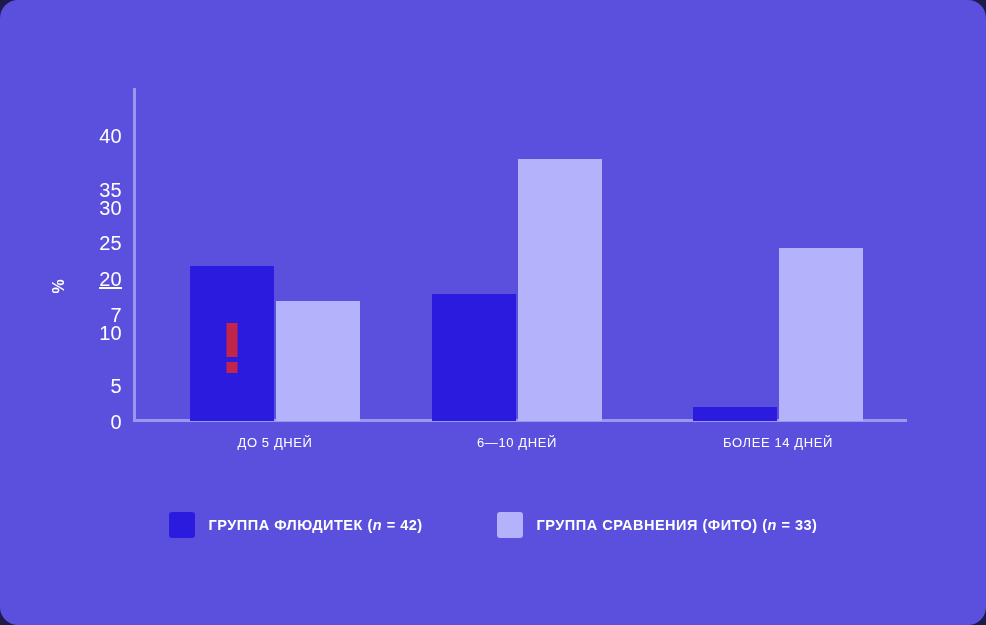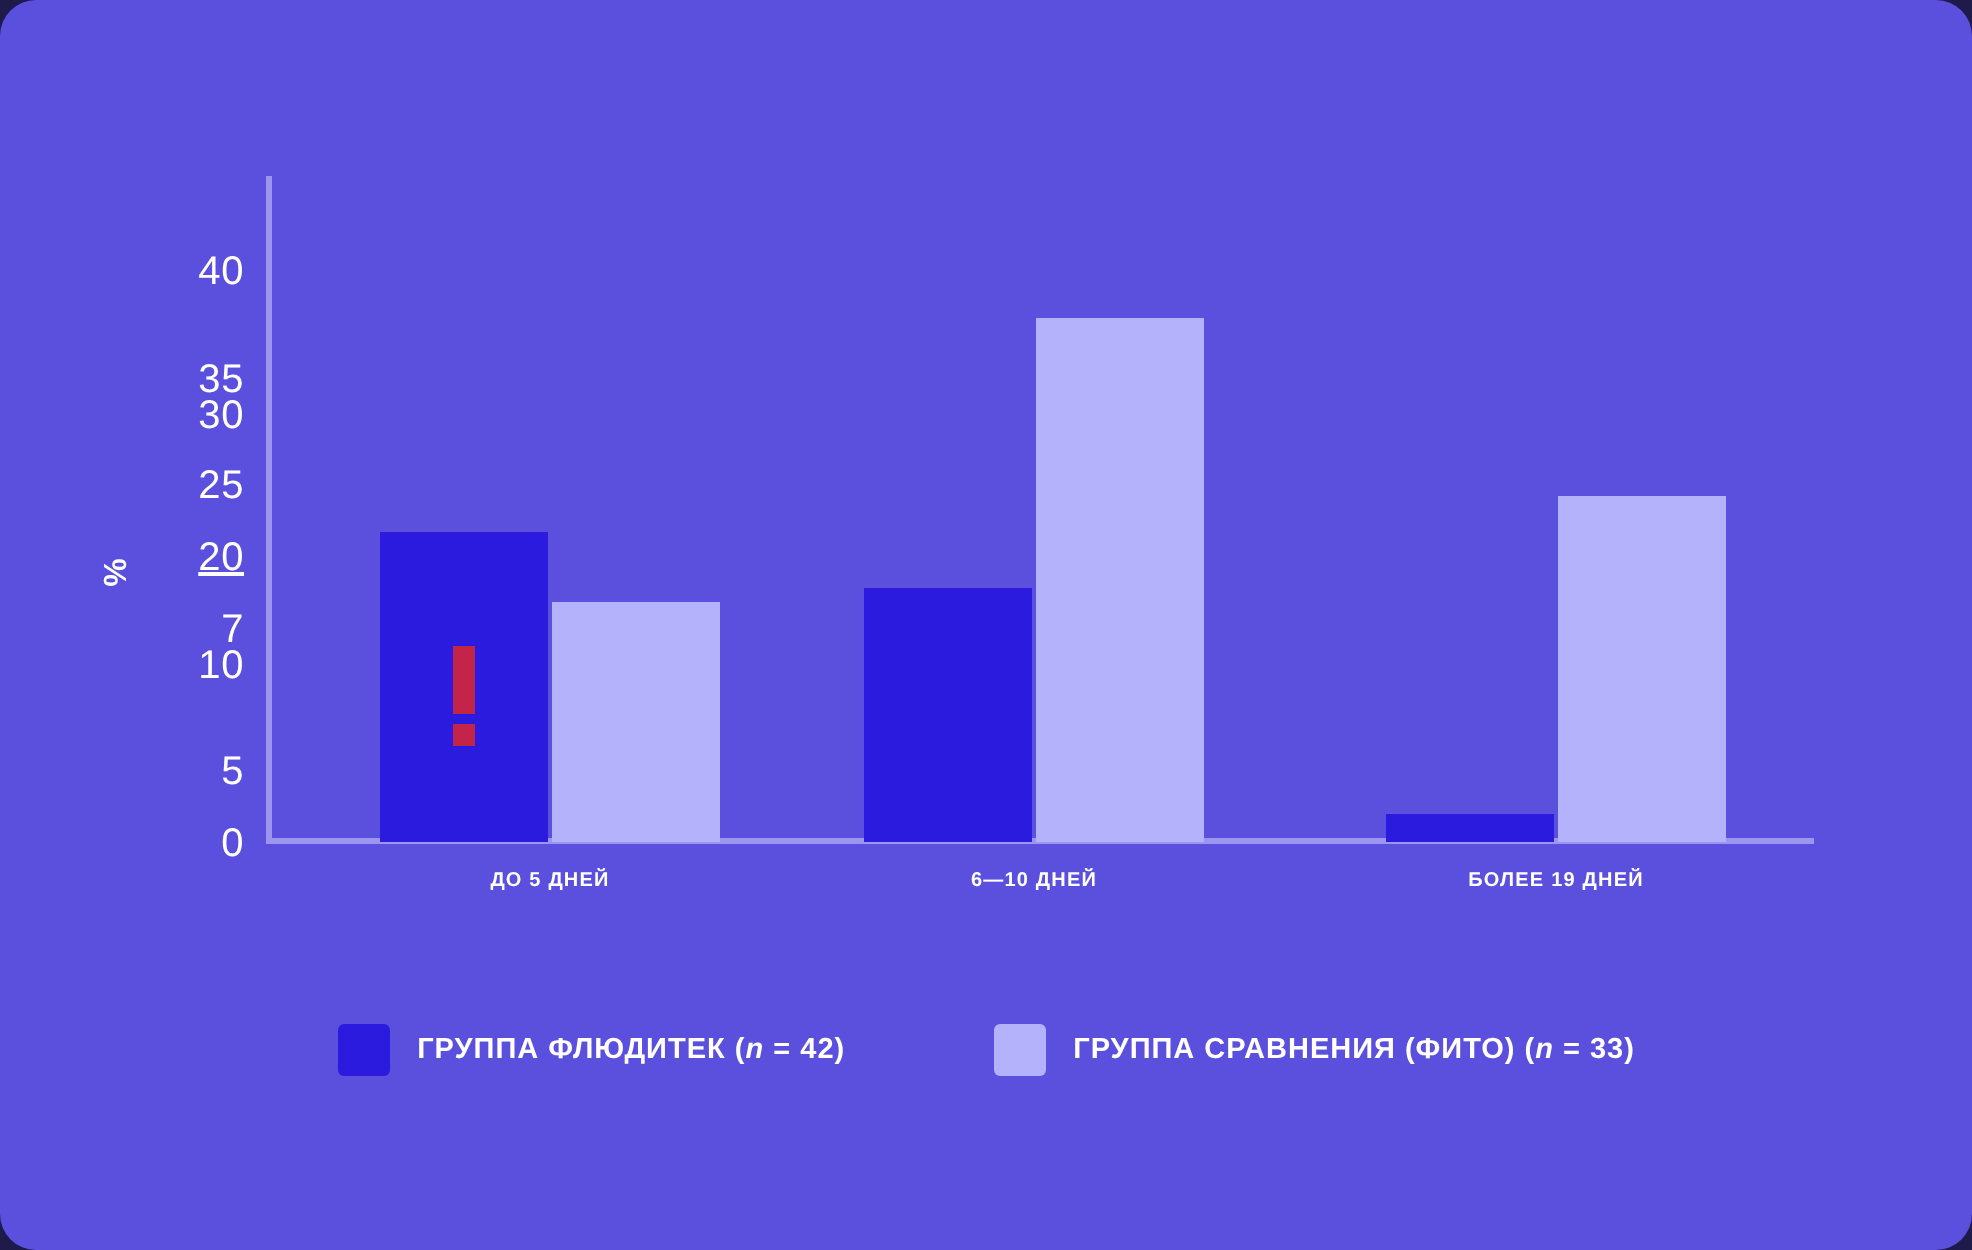--- a/index.html
+++ b/index.html
@@ -98,22 +98,22 @@
     width: 11px; height: 11px;
     background: #c32548;
   }
 
   
   .cat-label {
     position: absolute;
     top: 435px;
     text-align: center;
     color: #ffffff;
-    font-size: 10px;
-    font-weight: 700;
+    font-size: 13px;
+    font-weight: 400;
     letter-spacing: .6px;
     white-space: nowrap;
     transform: translateX(-50%);
   }
 
   
   #legend {
     position: absolute;
     left: 0; top: 512px;
     width: 986px;
@@ -179,21 +179,21 @@
         <div class="bar light" style="left: 276px; width: 84px; height: 120.12px; bottom: 49px;"></div>
         <div class="bar dark" style="left: 432px; width: 84px; height: 127.27px; bottom: 49px;"></div>
         <div class="bar light" style="left: 518px; width: 84px; height: 262.405px; bottom: 49px;"></div>
         <div class="bar dark" style="left: 693px; width: 84px; height: 14.3px; bottom: 49px;"></div>
         <div class="bar light" style="left: 779px; width: 84px; height: 173.03px; bottom: 49px;"></div>
       </div>
 
     <div id="catlabels">
         <div class="cat-label" style="left: 275px;">ДО 5 ДНЕЙ</div>
         <div class="cat-label" style="left: 517px;">6—10 ДНЕЙ</div>
-        <div class="cat-label" style="left: 778px;">БОЛЕЕ 19 ДНЕЙ</div>
+        <div class="cat-label" style="left: 778px;">БОЛЕЕ 14 ДНЕЙ</div>
       </div>
   </div>
 
   <div id="legend">
       <div class="legend-item">
         <div class="legend-swatch dark"></div>
         <div class="legend-text"><span>ГРУППА ФЛЮДИТЕК </span><span class="n">(<i>n</i> = 42)</span></div>
       </div>
       <div class="legend-item">
         <div class="legend-swatch light"></div>

